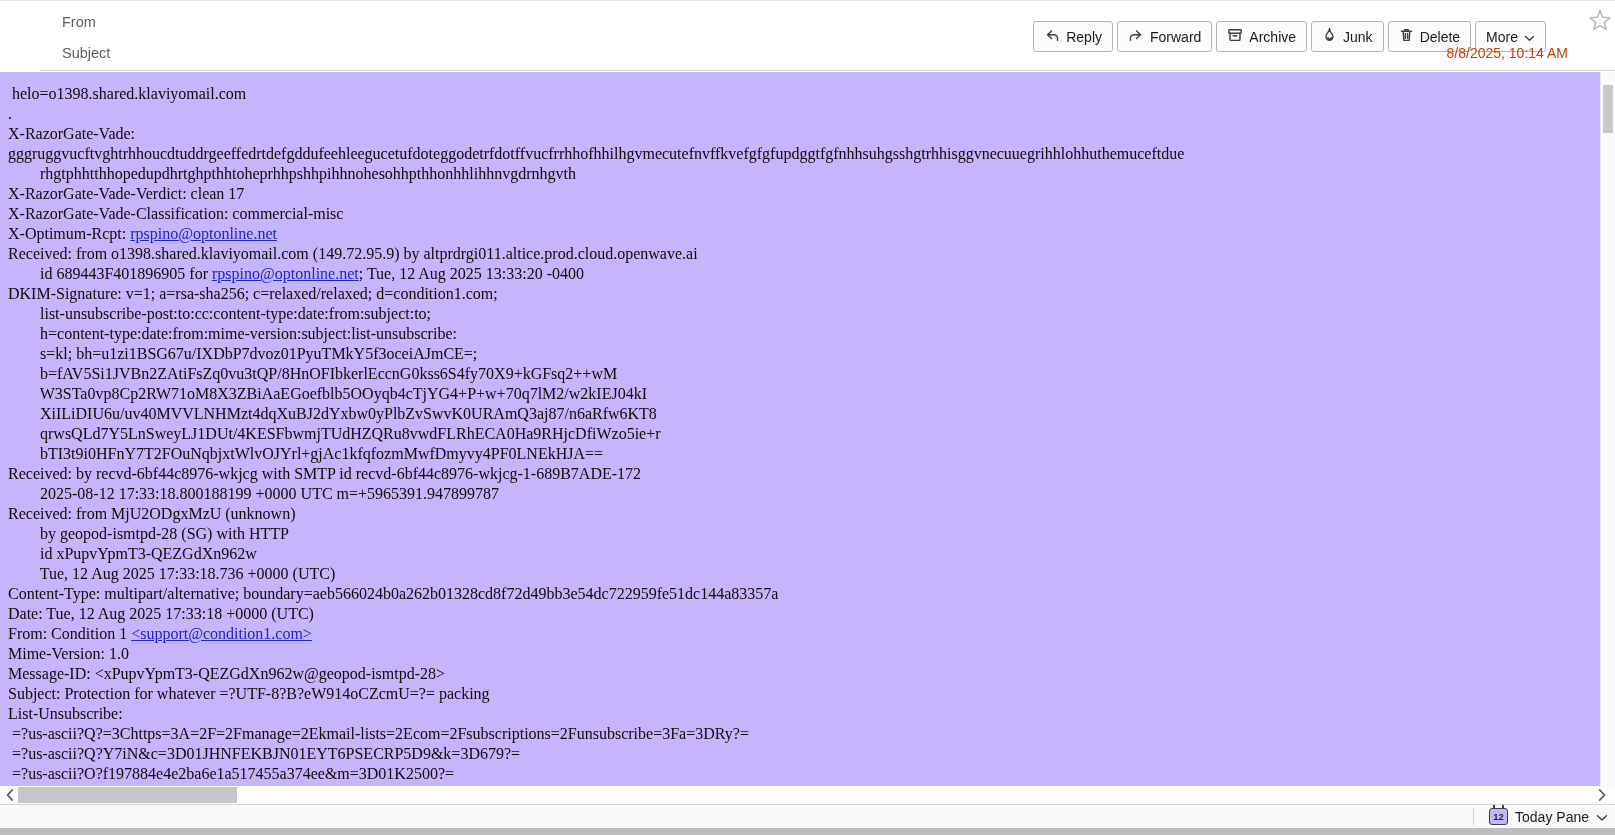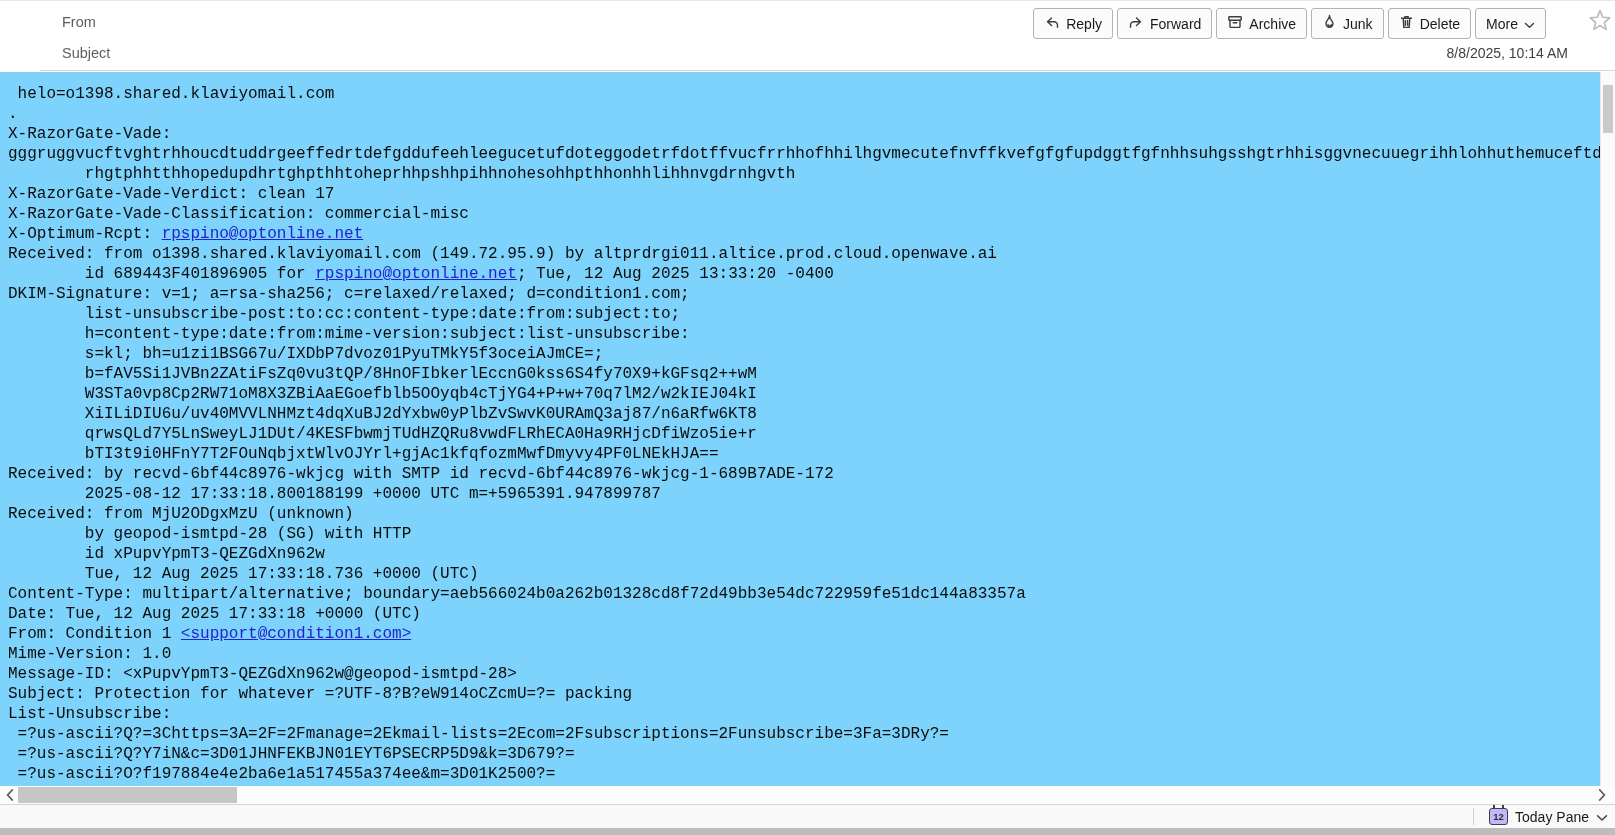--- a/index.html
+++ b/index.html
@@ -14,41 +14,41 @@
 
   
   .msg-header {
     position: absolute; top: 1px; left: 0; right: 0; height: 70px;
     background: #fff; border-bottom: 1px solid #d7d7d7; margin-left: 40px;
   }
   .hdr-label { position: absolute; left: 22px; font-size: 14.5px; color: #5e5e5e; }
   .hdr-label.from { top: 13px; }
   .hdr-label.subject { top: 44px; }
 
-  .toolbar { position: absolute; top: 7px; right: 69px; display: flex; gap: 4px; }
+  .toolbar { position: absolute; top: 20px; right: 69px; display: flex; gap: 4px; }
   .tb-btn {
     display: inline-flex; align-items: center; gap: 6px;
     height: 31px; padding: 0 10px;
     background: #fbfbfb; border: 1px solid #b3b3b3; border-radius: 3px;
     font-family: "Liberation Sans", sans-serif;
     font-size: 14px; color: #1a1a1a; cursor: default; white-space: nowrap;
   }
   .tb-btn svg { flex: 0 0 auto; }
   .icon-stroke { stroke: #3d3d3d; fill: none; stroke-width: 1.4; stroke-linecap: round; stroke-linejoin: round; }
 
   .star-btn { position: absolute; top: 8px; left: 1548px; width: 24px; height: 24px; }
 
-  .msg-date { position: absolute; top: 44px; right: 47px; font-size: 14px; color: #404040; }
+  .msg-date { position: absolute; top: 44px; right: 47px; font-size: 14px; color: #c2410c; }
 
   
   .source-view {
     position: absolute; top: 72px; left: 0; right: 0; height: 714px;
-    background: #7dd3fc; overflow: hidden;
+    background: #c4b5fd; overflow: hidden;
     padding: 12px 0 0 8px;
-    font-family: Liberation Mono, monospace;
+    font-family: Liberation Serif, serif;
     font-size: 16px; line-height: 20px; color: #0c0c0c;
   }
   .src-line { white-space: pre; height: 20px; }
   .src-link { color: #2222cf; text-decoration: underline; cursor: pointer; }
 
   
   .vscroll {
     position: absolute; top: 72px; right: 0; width: 15px; height: 714px;
     background: #fafafa; border-left: 1px solid #e8e8e8;
   }

